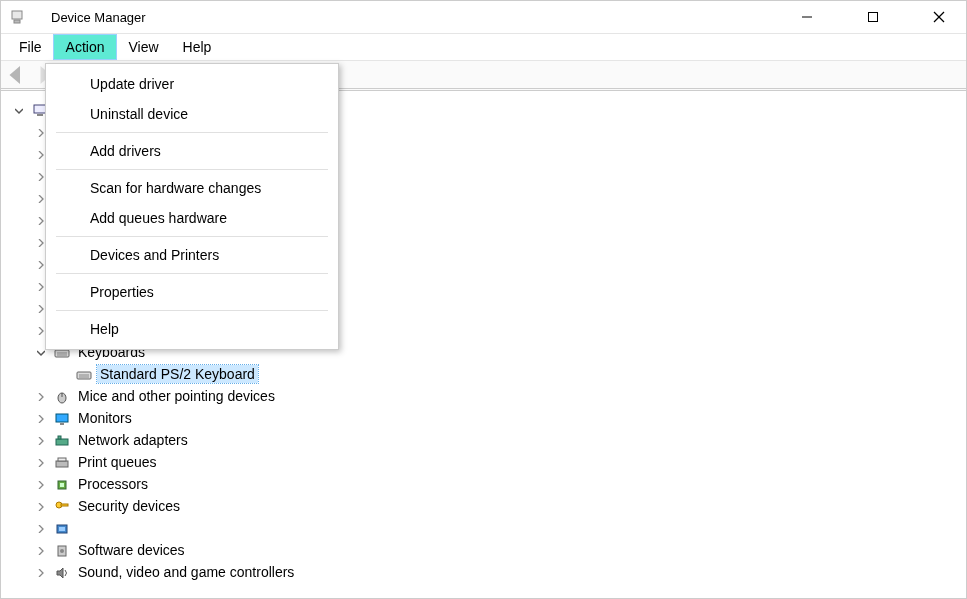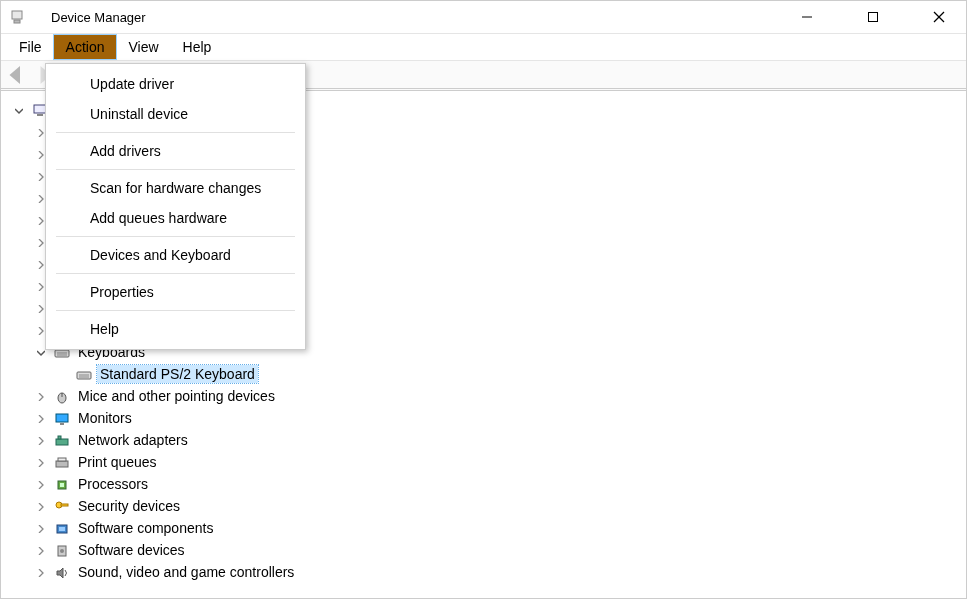--- a/index.html
+++ b/index.html
@@ -50,21 +50,21 @@
     border-bottom: 1px solid #e5e5e5;
     background: #fff;
     padding-left: 6px;
   }
   .menuitem {
     padding: 4px 12px;
     font-size: 14px;
     cursor: default;
   }
   .menuitem.selected {
-    background: #a16207;
+    background: #5eead4;
     outline: 1px solid #99d1ff;
     padding-left: 12px;
   }
   
   .toolbar {
     height: 30px;
     border-bottom: 3px double #ccc;
     display: flex;
     align-items: center;
     padding-left: 4px;
@@ -74,21 +74,21 @@
   .toolbtn {
     width: 24px; height: 24px;
     display: flex; align-items: center; justify-content: center;
     opacity: 0.6;
   }
   
   .dropdown {
     position: absolute;
     top: 62px;
     left: 44px;
-    width: 261px;
+    width: 294px;
     background: #fff;
     box-shadow: 2px 2px 6px rgba(0,0,0,0.25);
     border: 1px solid #ccc;
     z-index: 100;
     padding: 5px 0;
   }
   .dropdown .ditem {
     padding: 7px 12px 7px 44px;
     font-size: 14px;
     cursor: default;
@@ -180,21 +180,21 @@
 
 <div class="dropdown">
   <div class="ditem">Update driver</div>
   <div class="ditem">Uninstall device</div>
   <div class="dsep"></div>
   <div class="ditem">Add drivers</div>
   <div class="dsep"></div>
   <div class="ditem">Scan for hardware changes</div>
   <div class="ditem">Add queues hardware</div>
   <div class="dsep"></div>
-  <div class="ditem">Devices and Keyboard</div>
+  <div class="ditem">Devices and Printers</div>
   <div class="dsep"></div>
   <div class="ditem">Properties</div>
   <div class="dsep"></div>
   <div class="ditem">Help</div>
 </div>
 
 <div class="tree">
 
   <div class="tree-row level0">
     <span class="expander">
@@ -403,21 +403,20 @@
         <svg viewBox="0 0 8 8">
           <path d="M2 0 L6 4 L2 8" fill="none" stroke="#888" stroke-width="1.3"></path>
         </svg>
       </span>
     <span class="dev-icon">
         <svg viewBox="0 0 16 14">
           <rect x="3" y="3" width="10" height="8" fill="#48c" stroke="#247"></rect>
           <rect x="5" y="5" width="6" height="4" fill="#9cf"></rect>
         </svg>
       </span>
-    <span class="tree-label">Software components</span>
   </div>
 
   <div class="tree-row level1">
     <span class="expander">
         <svg viewBox="0 0 8 8">
           <path d="M2 0 L6 4 L2 8" fill="none" stroke="#888" stroke-width="1.3"></path>
         </svg>
       </span>
     <span class="dev-icon">
         <svg viewBox="0 0 16 14">

